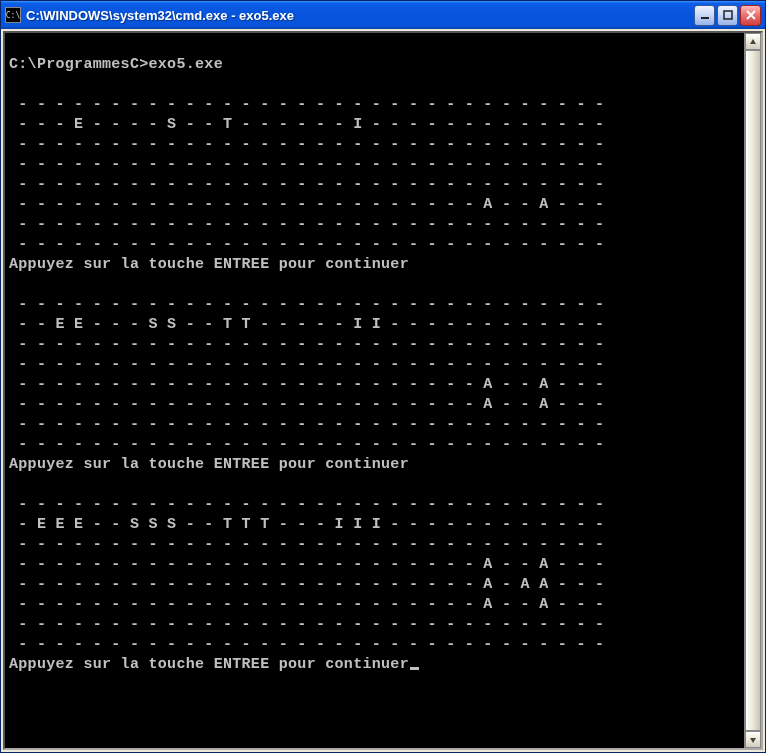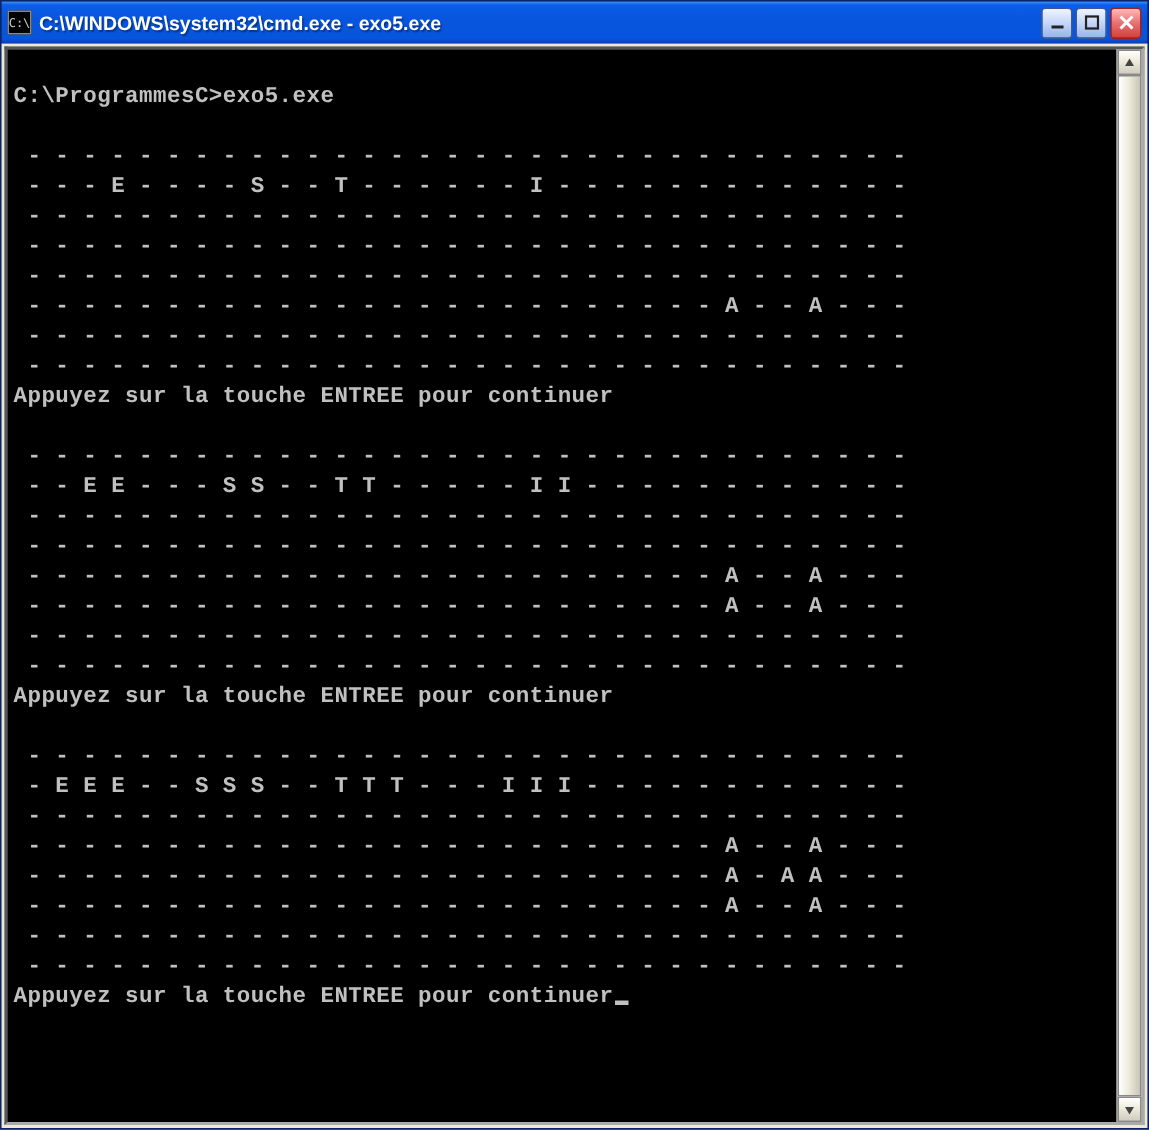--- a/index.html
+++ b/index.html
@@ -68,21 +68,21 @@
     }
     .win-btn svg { width: 10px; height: 10px; }
     .client-area {
       flex: 1;
       background: #ece9d8;
       padding: 2px;
       display: flex;
     }
     .console-frame {
       flex: 1;
-      background: #a3a3a3;
+      background: #22c55e;
       border: 2px inset #aaa;
       display: flex;
     }
     .console {
       flex: 1;
       background: #000;
       color: #c0c0c0;
       font-family: 'Lucida Console', 'Courier New', monospace;
       font-size: 15px;
       line-height: 20px;

